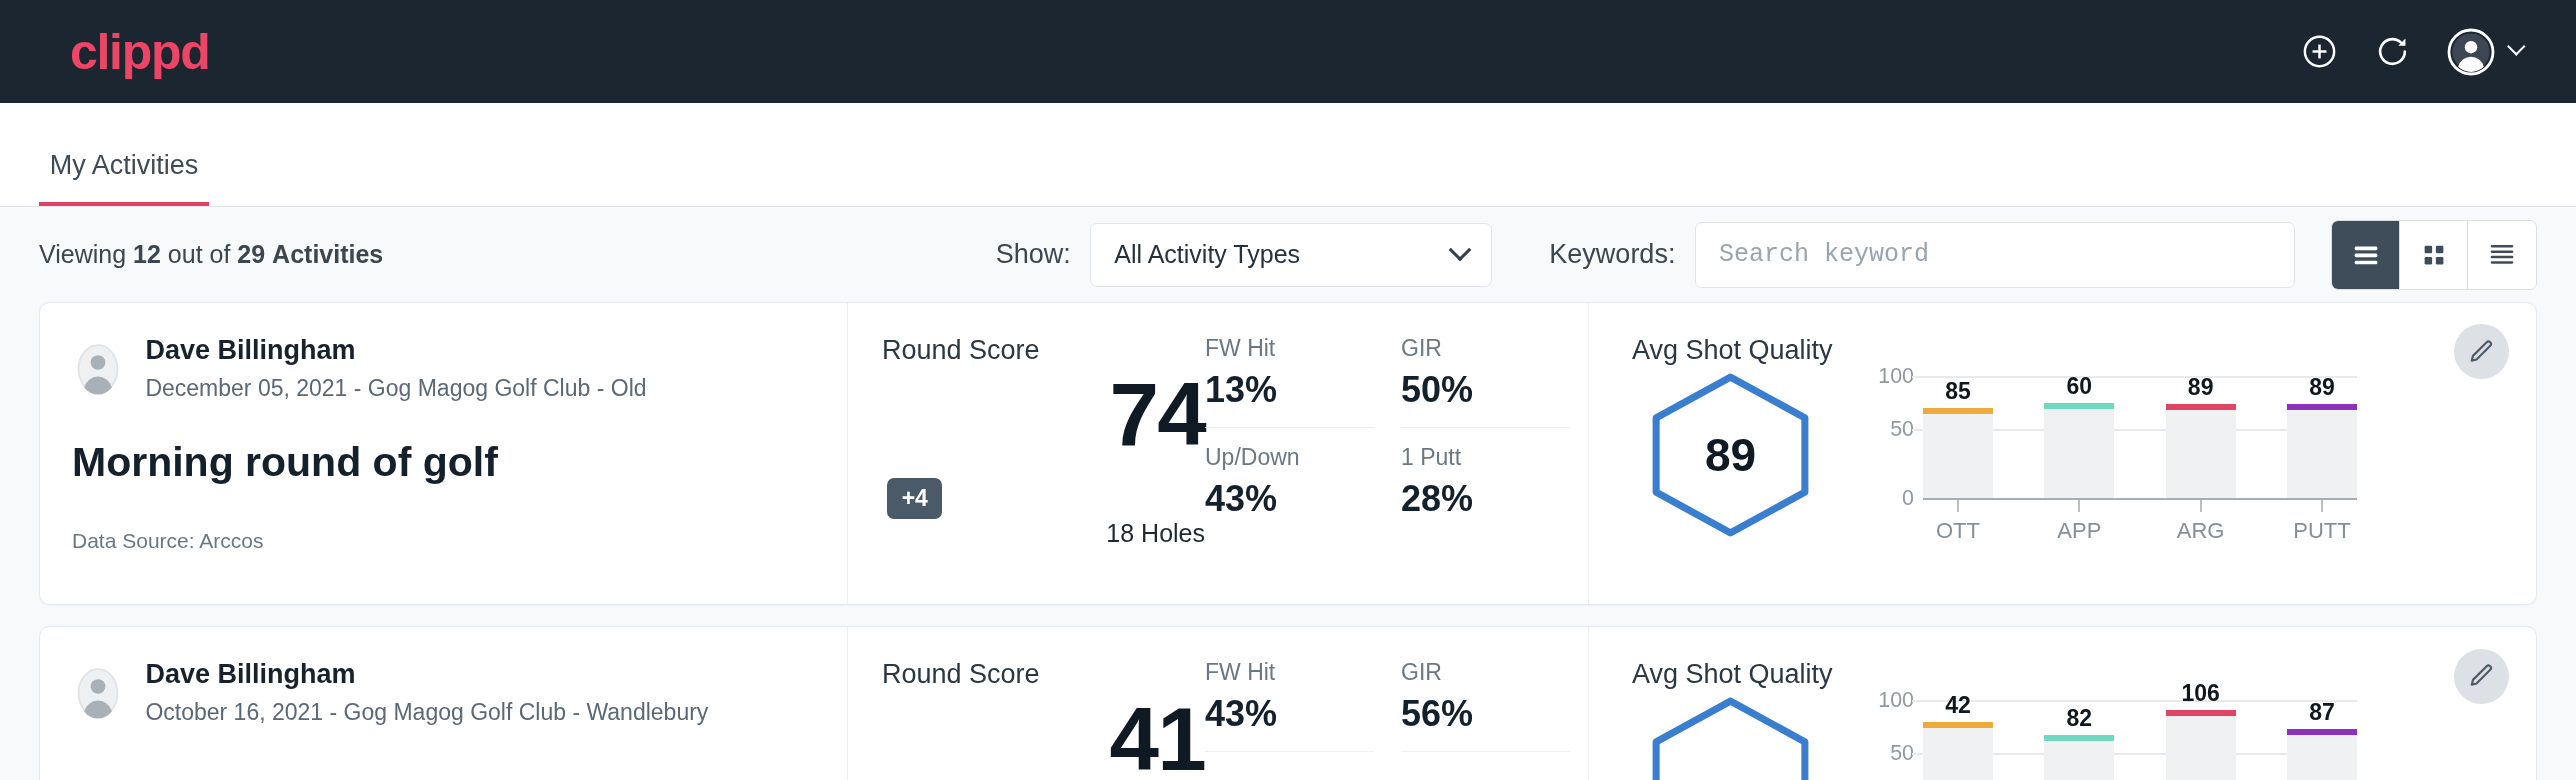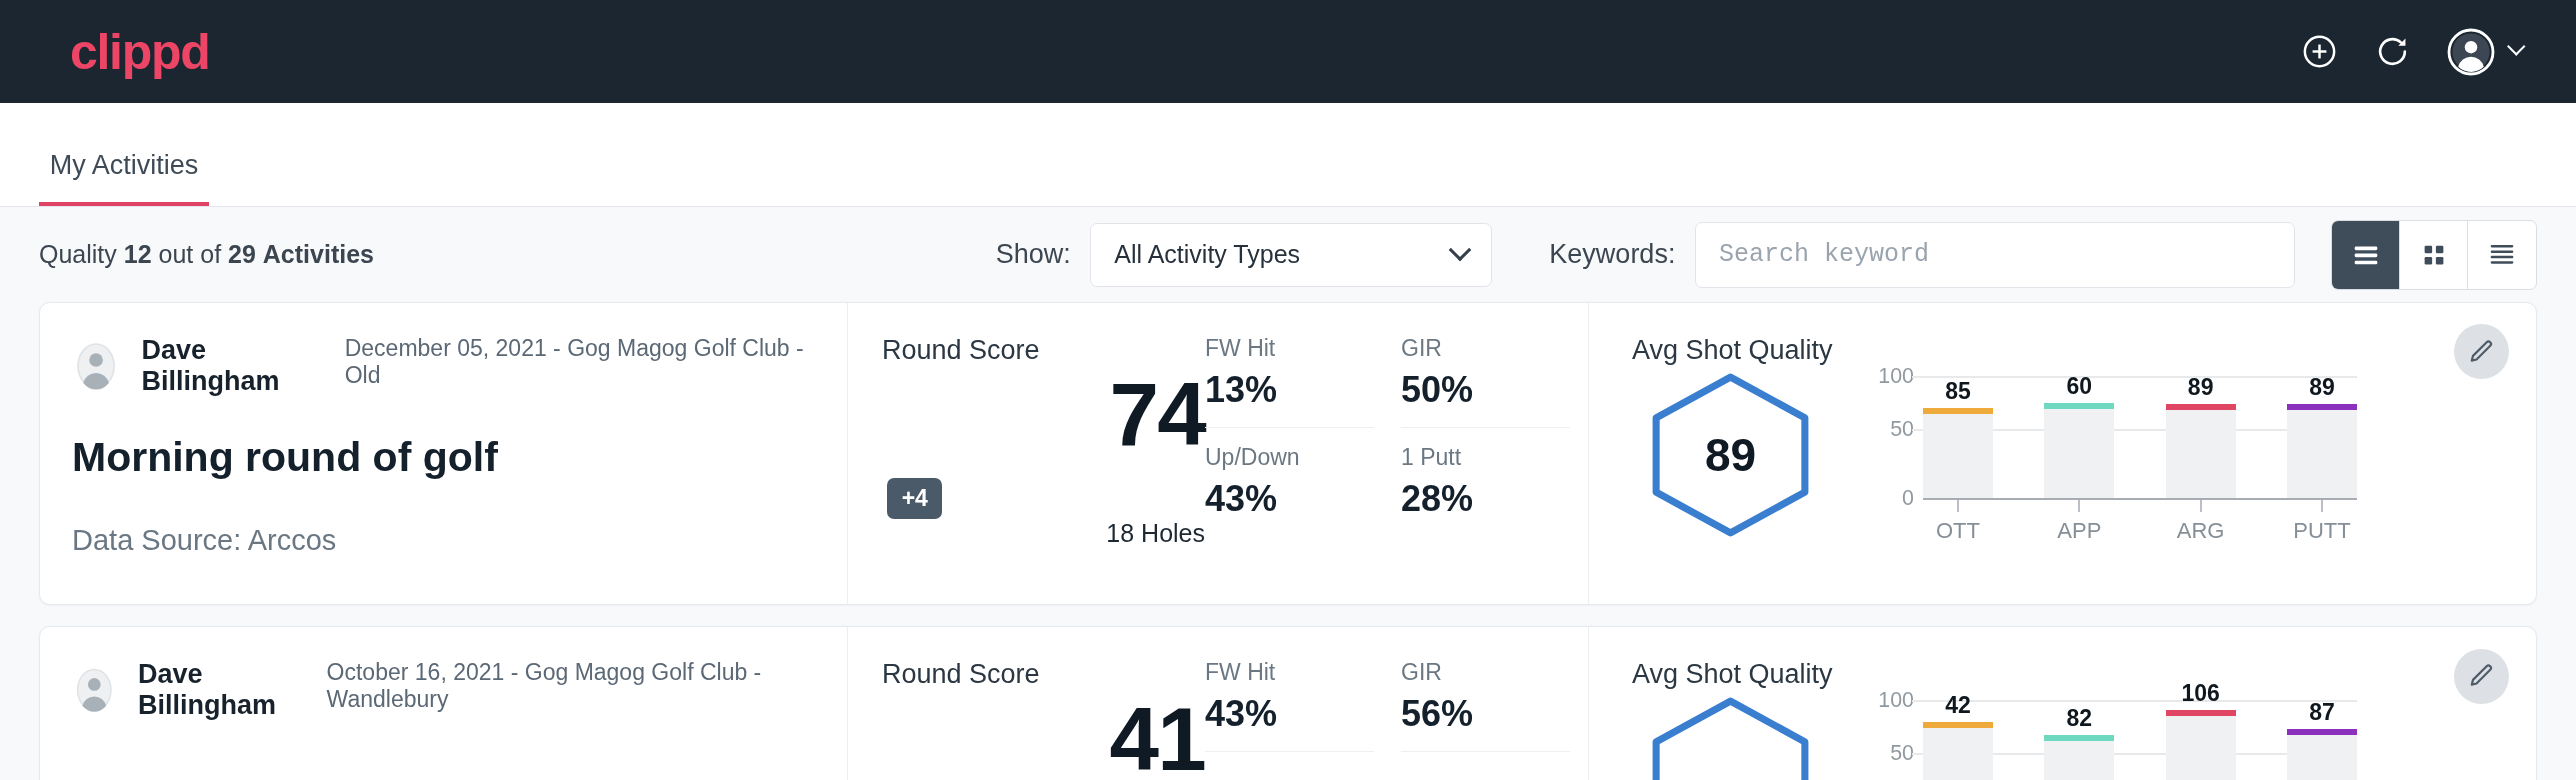--- a/index.html
+++ b/index.html
@@ -160,28 +160,28 @@
     display: flex;
     position: relative;
     box-shadow: 0 0.9px 1.8px rgba(16,24,40,0.04);
   }
   .col-info {
     width: 808px;
     padding: 32px 39px 0 32px;
     border-right: 0.9px solid #eceef1;
   }
   .who { display: flex; align-items: center; gap: 21.4px; }
-  .who-text { display: flex; flex-direction: row; gap: 9px; }
+  .who-text { display: flex; flex-direction: column; gap: 9px; }
   .who-name { font-size: 27px; font-weight: 700; color: #18222c; }
   .who-sub { font-size: 23px; color: #5b6875; }
   .card-title {
     font-size: 41px; font-weight: 700; color: #14202b;
     margin-top: 37px;
   }
-  .data-source { font-size: 29px; color: #6b7883; margin-top: 43px; }
+  .data-source { font-size: 21px; color: #6b7883; margin-top: 43px; }
 
   .col-score {
     width: 357px;
     padding: 32px 0 0 34px;
   }
   .block-label { font-size: 27px; color: #2b3742; }
   .score-row { display: flex; align-items: flex-end; margin-top: 5.4px; flex-direction: column; }
   .score-num {
     font-size: 89px; font-weight: 700; color: #0f1a24;
     line-height: 0.98; letter-spacing: -1.8px;
@@ -332,21 +332,21 @@
 <div class="tabbar">
   <div class="tab active">
     <span>My Activities</span>
   </div>
 </div>
 
 <div class="content">
 
   <div class="filterbar">
     <div class="viewing">
-      <span>Quality</span>
+      <span>Viewing</span>
       <b>12</b>
       <span>out of</span>
       <b>29</b>
       <b>Activities</b>
     </div>
 
     <div class="filter-right">
       <span class="field-label">Show:</span>
       <div class="select">
         <span>All Activity Types</span>

